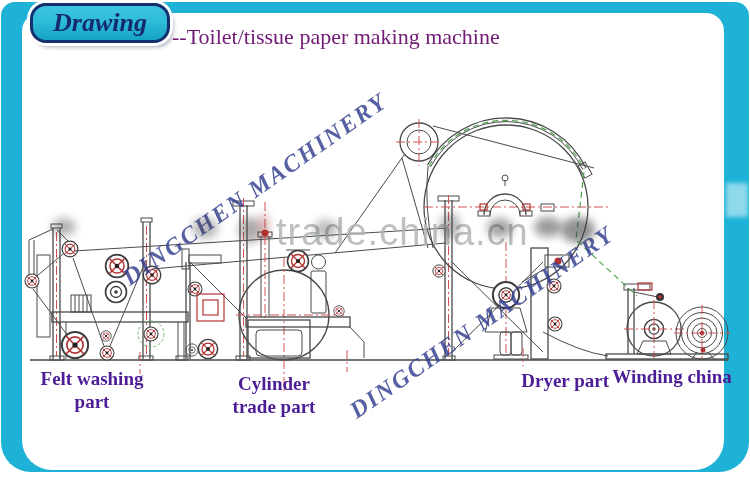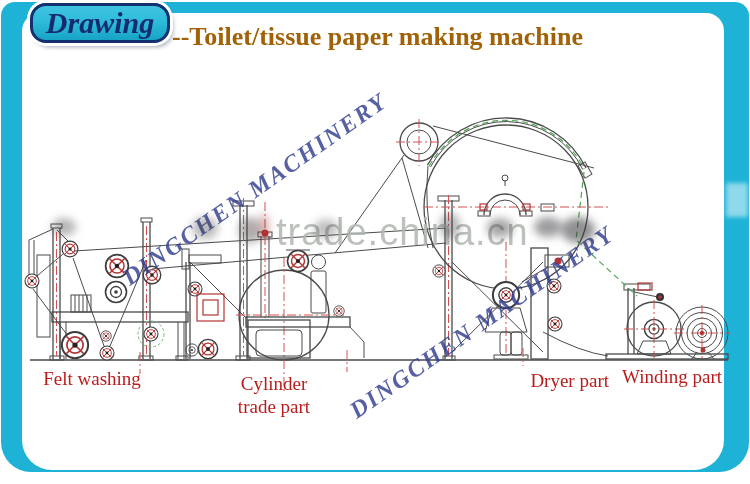--- a/index.html
+++ b/index.html
@@ -8,30 +8,30 @@
   .frame{position:absolute;left:1px;top:2px;width:748px;height:470px;background:#1db2d6;
          border-radius:14px 14px 30px 30px;}
   .content{position:absolute;left:22px;top:13px;width:702px;height:457px;background:#ffffff;
          border-radius:18px 18px 30px 30px;}
   .frame-highlight{position:absolute;left:726px;top:183px;width:22px;height:34px;
          background:rgba(255,255,255,0.5);filter:blur(2px);}
   .badge{position:absolute;left:30px;top:3px;width:140px;height:40px;
          background:linear-gradient(180deg,#3fc4e0 0%,#2ebcda 45%,#17a3c6 100%);
          border:3px solid #14306e;border-radius:16px;box-shadow:0 0 0 3px #ffffff,3px 4px 4px rgba(0,20,60,0.35);
          display:flex;align-items:center;justify-content:center;box-sizing:border-box;}
-  .badge span{font-style:italic;font-weight:bold;font-size:30px;color:#152b70;}
-  .title{position:absolute;left:172px;top:25px;color:#a16207;font-weight:bold;font-size:26px;line-height:24px;}
+  .badge span{font-style:italic;font-weight:bold;font-size:26px;color:#152b70;}
+  .title{position:absolute;left:172px;top:25px;color:#701a75;font-weight:normal;font-size:22px;line-height:24px;}
   .title .l2{padding-left:17px;}
   .wm-blue{position:absolute;width:340px;text-align:center;transform:rotate(-35deg);
          font-style:italic;font-weight:bold;font-size:24px;letter-spacing:2px;
          color:rgba(49,61,142,0.82);white-space:nowrap;}
   .wm-gray{position:absolute;left:276px;top:211px;font-family:"Liberation Sans",sans-serif;
          font-size:38px;letter-spacing:1px;color:rgba(176,182,176,0.85);white-space:nowrap;}
-  .part-label{position:absolute;text-align:center;width:150px;color:#b91c1c;
-         font-weight:normal;font-size:19px;line-height:23px;}
+  .part-label{position:absolute;text-align:center;width:150px;color:#4c1d95;
+         font-weight:bold;font-size:19px;line-height:23px;}
   .smudge{position:absolute;border-radius:50%;filter:blur(4px);}
   svg{position:absolute;left:0;top:0;}
   .k{stroke:#4a4a4a;fill:none;stroke-width:1.3;}
   .kt{stroke:#4a4a4a;fill:none;stroke-width:1;}
   .rd{stroke:#d45050;fill:none;stroke-width:1;stroke-dasharray:9 3 2 3;}
   .rs{stroke:#b23434;fill:none;stroke-width:1.2;}
   .gw{stroke:#4fa44f;fill:none;stroke-width:1.2;stroke-dasharray:6 4;}
 </style>
 </head>
 <body>
@@ -243,24 +243,25 @@
 
   <div class="badge">
     <span>Drawing</span>
   </div>
   <div class="title">
     <div class="l1">--Toilet/tissue paper making machine</div>
   </div>
 
   <div class="part-label" style="left:17px;top:367px;">
     <div>Felt washing</div>
+    <div>part</div>
   </div>
   <div class="part-label" style="left:199px;top:372px;">
     <div>Cylinder</div>
     <div>trade part</div>
   </div>
   <div class="part-label" style="left:459px;top:369px;text-align:right;">
     <div>Dryer part</div>
   </div>
   <div class="part-label" style="left:597px;top:365px;">
-    <div>Winding part</div>
+    <div>Winding china</div>
   </div>
 </div>
 
 </body></html>

